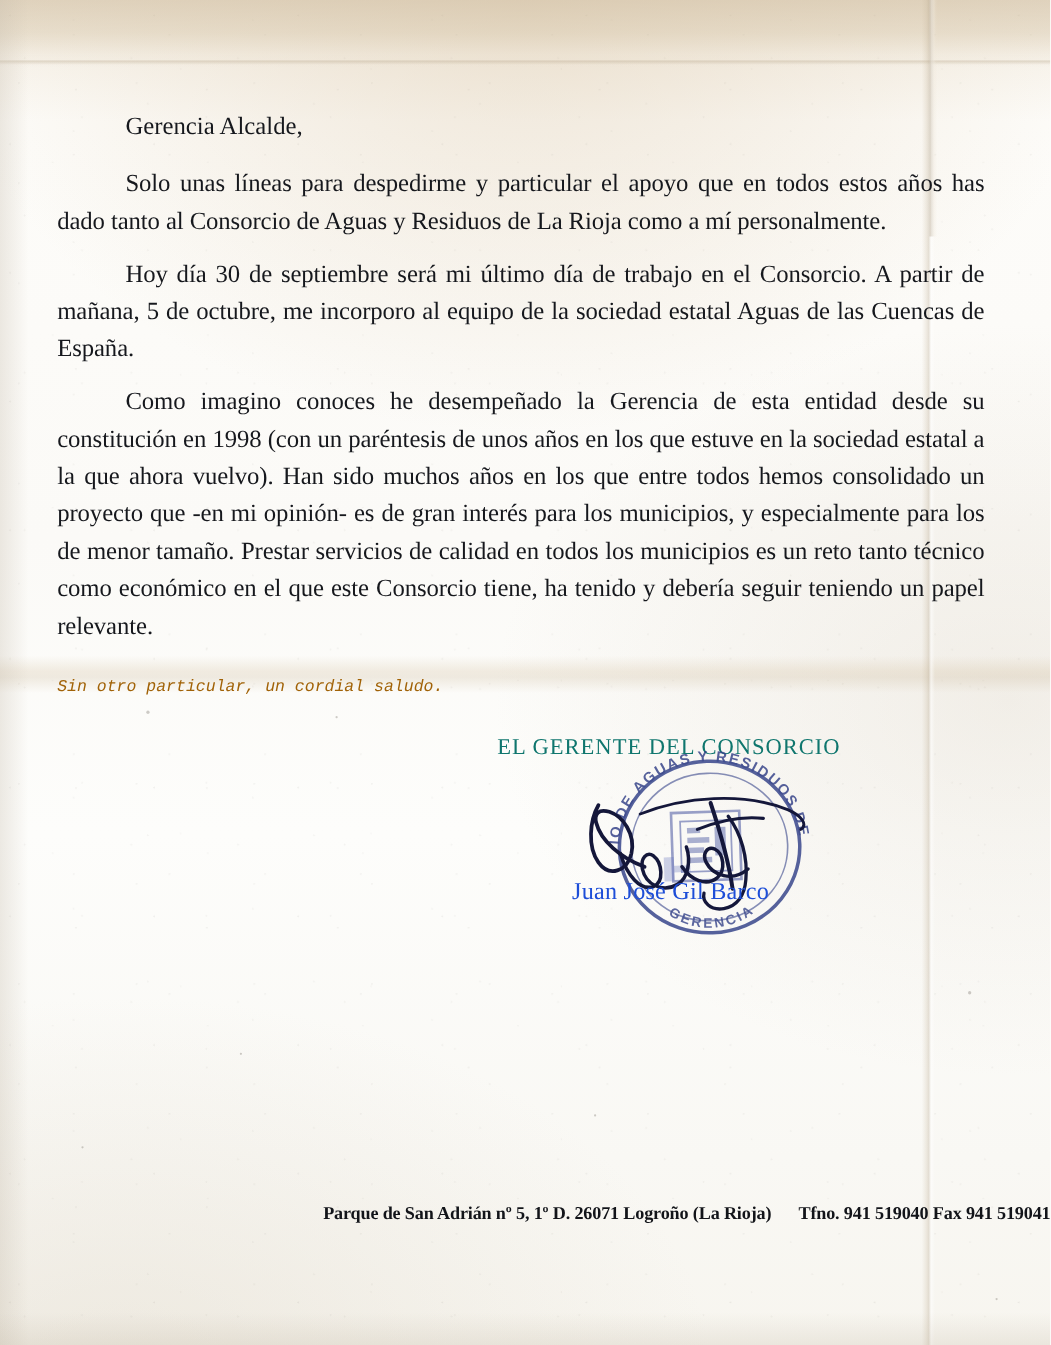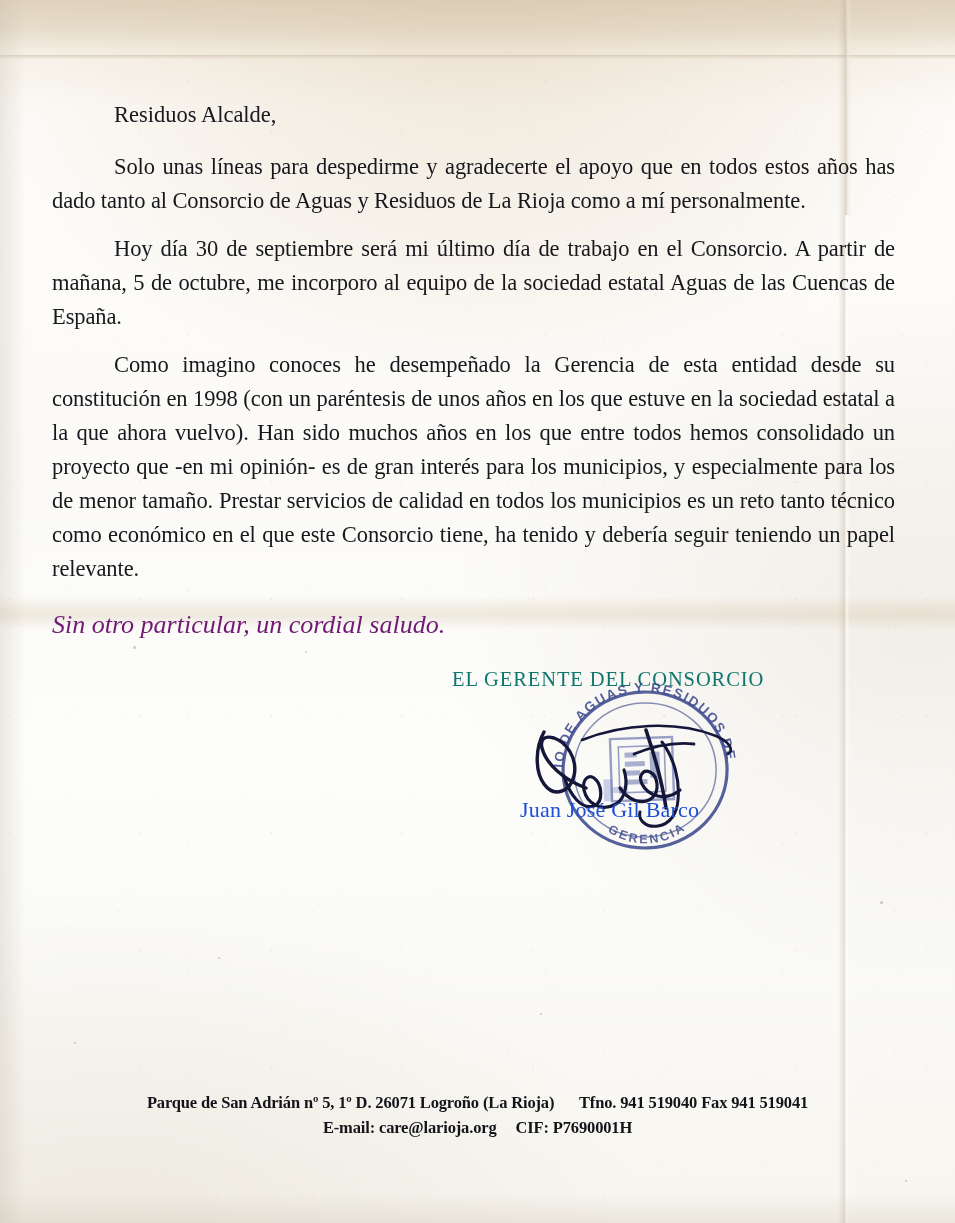--- a/index.html
+++ b/index.html
@@ -124,25 +124,26 @@
   .salutation {
     margin: 0 0 20px 0;
     font-size: 22.5px;
     line-height: 30px;
     text-indent: 62px;
     color: #16181d;
   }
 
   .closing-line {
     margin: 24px 0 0 0;
-    font-size: 26px;
+    font-size: 15px;
     line-height: 30px;
     font-style: italic;
     text-indent: 0;
-    color: #701a75;
+    color: #a16207;
+    font-family: Liberation Mono, monospace;
   }
 
   
   .signature-block {
     position: absolute;
     left: 452px;
     top: 668px;
     width: 420px;
     height: 200px;
   }
@@ -191,21 +192,21 @@
     z-index: 3;
   }
   .handwriting svg { display: block; overflow: visible; }
 
   
   .footer {
     position: absolute;
     left: 0;
     right: 0;
     top: 1090px;
-    text-align: center;
+    text-align: right;
     font-family: "Liberation Serif", "DejaVu Serif", serif;
     font-weight: bold;
     font-size: 16.5px;
     line-height: 25px;
     letter-spacing: -0.15px;
     color: #121419;
   }
   .footer-line-1 .gap { display: inline-block; width: 17px; }
   .footer-line-2 .gap { display: inline-block; width: 11px; }
 
@@ -239,23 +240,23 @@
   <span class="speck" style="left:760px;top:498px;width:3px;height:3px;"></span>
   <span class="speck" style="left:642px;top:287px;width:2px;height:2px;"></span>
   <span class="speck" style="left:218px;top:957px;width:2px;height:2px;"></span>
   <span class="speck" style="left:880px;top:901px;width:3px;height:3px;"></span>
   <span class="speck" style="left:74px;top:1042px;width:2px;height:2px;"></span>
   <span class="speck" style="left:540px;top:1013px;width:2px;height:2px;"></span>
   <span class="speck" style="left:905px;top:1180px;width:2px;height:2px;"></span>
 
   <div class="letter">
 
-    <p class="salutation">Residuos Alcalde,</p>
-
-    <p class="para">Solo unas líneas para despedirme y agradecerte el apoyo que en todos estos años has dado tanto al Consorcio de Aguas y Residuos de La Rioja como a mí personalmente.</p>
+    <p class="salutation">Gerencia Alcalde,</p>
+
+    <p class="para">Solo unas líneas para despedirme y particular el apoyo que en todos estos años has dado tanto al Consorcio de Aguas y Residuos de La Rioja como a mí personalmente.</p>
 
     <p class="para">Hoy día 30 de septiembre será mi último día de trabajo en el Consorcio. A partir de mañana, 5 de octubre, me incorporo al equipo de la sociedad estatal Aguas de las Cuencas de España.</p>
 
     <p class="para">Como imagino conoces he desempeñado la Gerencia de esta entidad desde su constitución en 1998 (con un paréntesis de unos años en los que estuve en la sociedad estatal a la que ahora vuelvo). Han sido muchos años en los que entre todos hemos consolidado un proyecto que -en mi opinión- es de gran interés para los municipios, y especialmente para los de menor tamaño. Prestar servicios de calidad en todos los municipios es un reto tanto técnico como económico en el que este Consorcio tiene, ha tenido y debería seguir teniendo un papel relevante.</p>
 
 
     <p class="closing-line">Sin otro particular, un cordial saludo.</p>
   </div>
 
   <div class="signature-block">
@@ -319,24 +320,15 @@
   </div>
 
   <div class="footer">
     <div class="footer-line-1">
       <span>Parque de San Adrián nº 5, 1º D. 26071 Logroño (La Rioja)</span>
       <span class="gap"></span>
       <span>Tfno. 941 519040</span>
       <span> </span>
       <span>Fax 941 519041</span>
     </div>
-    <div class="footer-line-2">
-      <span>E-mail:</span>
-      <span> </span>
-      <span>care@larioja.org</span>
-      <span class="gap"></span>
-      <span>CIF:</span>
-      <span> </span>
-      <span>P7690001H</span>
-    </div>
   </div>
 
 </div>
 
 </body></html>

